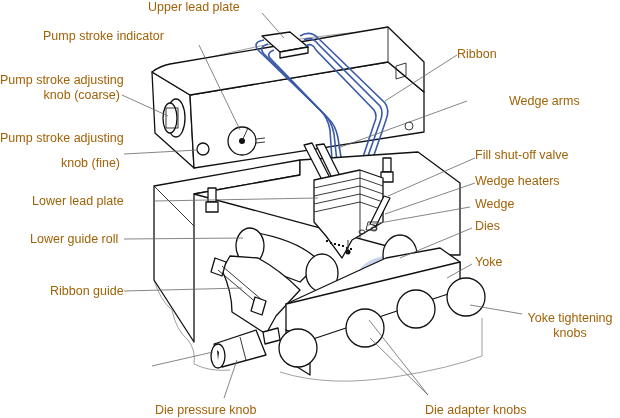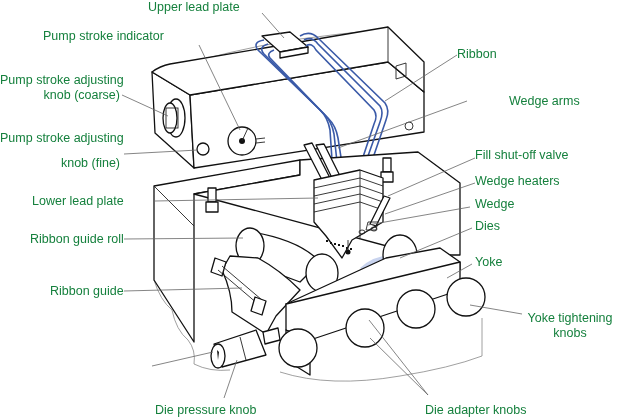--- a/index.html
+++ b/index.html
@@ -1,19 +1,19 @@
 <!DOCTYPE html>
 <html><head>
 <meta charset="utf-8">
 <style>
   html, body { margin: 0; padding: 0; background: #ffffff; }
   body { width: 620px; height: 418px; overflow: hidden; }
   #stage { position: relative; width: 620px; height: 418px; }
   svg { position: absolute; left: 0; top: 0; }
-  .lbl { position: absolute; font-family: "Liberation Sans", sans-serif; font-size: 12.5px; color: #15803d; white-space: nowrap; line-height: 15px; }
+  .lbl { position: absolute; font-family: "Liberation Sans", sans-serif; font-size: 12.5px; color: #a16207; white-space: nowrap; line-height: 15px; }
   .r { text-align: right; }
   .c { text-align: center; }
   .outline { fill: #fff; stroke: #111; stroke-width: 1.3; stroke-linejoin: round; }
   .thin { fill: none; stroke: #222; stroke-width: 0.9; }
   .leader { fill: none; stroke: #666; stroke-width: 0.8; }
   .lead { fill: none; stroke: #3a5aa8; stroke-width: 1.6; }
   .cut { fill: none; stroke: #888; stroke-width: 0.8; }
   .blue { fill: #c8d3ee; stroke: none; }
 </style>
 </head>
@@ -173,21 +173,21 @@
   </g>
 </svg>
 
   <div class="lbl" style="left:148px;top:0px;">Upper lead plate</div>
   <div class="lbl" style="left:43px;top:29px;">Pump stroke indicator</div>
   <div class="lbl r" style="left:0px;top:73px;width:120px;">Pump stroke adjusting</div>
   <div class="lbl r" style="left:0px;top:88px;width:120px;">knob (coarse)</div>
   <div class="lbl r" style="left:0px;top:131px;width:120px;">Pump stroke adjusting</div>
   <div class="lbl r" style="left:0px;top:156px;width:120px;">knob (fine)</div>
   <div class="lbl" style="left:32px;top:194px;">Lower lead plate</div>
-  <div class="lbl" style="left:30px;top:232px;">Ribbon guide roll</div>
+  <div class="lbl" style="left:30px;top:232px;">Lower guide roll</div>
   <div class="lbl" style="left:50px;top:284px;">Ribbon guide</div>
   <div class="lbl" style="left:155px;top:403px;">Die pressure knob</div>
   <div class="lbl" style="left:457px;top:47px;">Ribbon</div>
   <div class="lbl" style="left:469px;top:94px;margin-left:40px;">Wedge arms</div>
   <div class="lbl" style="left:475px;top:148px;">Fill shut-off valve</div>
   <div class="lbl" style="left:475px;top:174px;">Wedge heaters</div>
   <div class="lbl" style="left:475px;top:197px;">Wedge</div>
   <div class="lbl" style="left:475px;top:219px;">Dies</div>
   <div class="lbl" style="left:475px;top:255px;">Yoke</div>
   <div class="lbl c" style="left:520px;top:311px;width:100px;">Yoke tightening</div>

